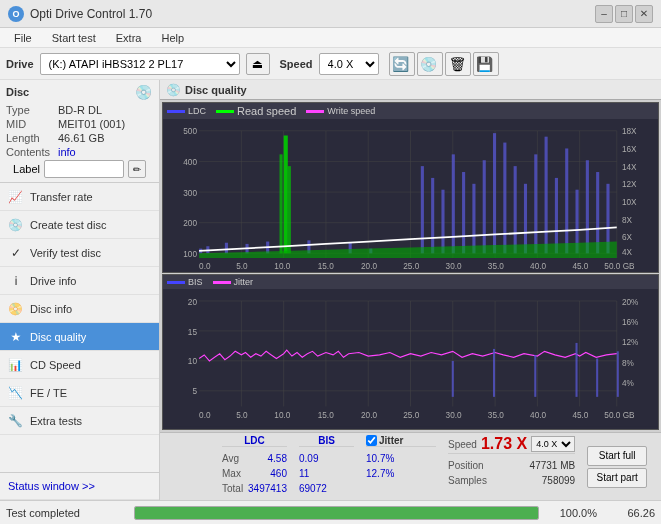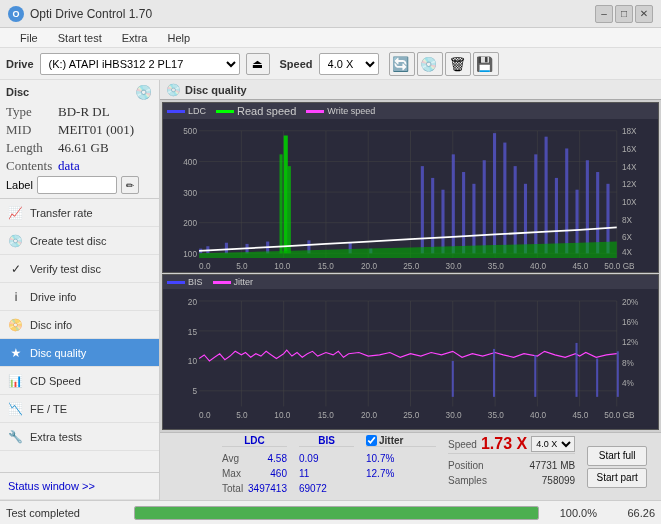--- a/index.html
+++ b/index.html
@@ -7,21 +7,21 @@
 
     
     .title-bar { background: #e8e8e8; height: 28px; display: flex; align-items: center; justify-content: space-between; padding: 0 8px; border-bottom: 1px solid #ccc; }
     .title-bar-left { display: flex; align-items: center; gap: 6px; }
     .title-bar-icon { width: 16px; height: 16px; background: #4a90d9; border-radius: 50%; display: flex; align-items: center; justify-content: center; color: white; font-size: 9px; font-weight: bold; }
     .title-bar-title { font-size: 12px; color: #333; }
     .title-bar-controls { display: flex; gap: 2px; }
     .title-btn { width: 18px; height: 18px; background: #d0d0d0; border: 1px solid #aaa; border-radius: 2px; cursor: pointer; display: flex; align-items: center; justify-content: center; font-size: 10px; color: #444; }
 
     
-    .menu-bar { background: #f5f5f5; height: 20px; display: flex; align-items: center; padding: 0 12px; border-bottom: 1px solid #ddd; gap: 4px; }
+    .menu-bar { background: #f5f5f5; height: 20px; display: flex; align-items: center; padding: 0 6px; border-bottom: 1px solid #ddd; gap: 4px; }
     .menu-item { padding: 1px 8px; font-size: 11px; color: #333; cursor: pointer; border-radius: 2px; }
 
     
     .drive-bar { background: #f0f0f0; height: 32px; display: flex; align-items: center; padding: 0 6px; border-bottom: 1px solid #ddd; gap: 6px; }
     .drive-label { font-size: 11px; font-weight: bold; color: #333; }
     .drive-select { height: 22px; background: white; border: 1px solid #aaa; border-radius: 2px; padding: 0 4px; font-size: 11px; min-width: 200px; }
     .drive-icon-btn { width: 24px; height: 22px; background: #f0f0f0; border: 1px solid #aaa; border-radius: 2px; cursor: pointer; display: flex; align-items: center; justify-content: center; font-size: 12px; }
     .speed-label { font-size: 11px; font-weight: bold; color: #333; margin-left: 4px; }
     .speed-select { height: 22px; background: white; border: 1px solid #aaa; border-radius: 2px; padding: 0 4px; font-size: 11px; width: 60px; }
     .toolbar-icons { display: flex; gap: 2px; margin-left: 4px; }
@@ -29,25 +29,25 @@
 
     
     .main { display: flex; height: calc(524px - 28px - 20px - 32px - 24px); }
 
     
     .sidebar { width: 160px; background: #f0f0f0; border-right: 1px solid #ccc; display: flex; flex-direction: column; }
     .disc-panel { padding: 4px 6px; border-bottom: 1px solid #ccc; }
     .disc-header { display: flex; align-items: center; justify-content: space-between; margin-bottom: 4px; }
     .disc-header-label { font-size: 11px; font-weight: bold; color: #333; }
     .disc-icon { font-size: 14px; }
-    .disc-row { display: flex; font-size: 13px; margin-bottom: 2px; font-family: Liberation Serif, serif; }
+    .disc-row { display: flex; font-size: 11px; margin-bottom: 2px; }
     .disc-row-label { color: #555; width: 52px; flex-shrink: 0; }
     .disc-row-value { color: #0000cc; }
     .disc-row-value.black { color: #333; }
-    .label-row { display: flex; align-items: center; font-size: 11px; margin-top: 0; gap: 4px; }
+    .label-row { display: flex; align-items: center; font-size: 11px; margin-top: 0; gap: 4px; justify-content: center; }
     .label-input { height: 18px; border: 1px solid #aaa; border-radius: 2px; width: 80px; font-size: 10px; padding: 0 2px; }
     .label-icon-btn { width: 18px; height: 18px; background: #f0f0f0; border: 1px solid #aaa; border-radius: 2px; cursor: pointer; display: flex; align-items: center; justify-content: center; font-size: 10px; }
 
     .nav-item { height: 28px; display: flex; align-items: center; padding: 0 8px; font-size: 11px; color: #333; cursor: pointer; border-bottom: 1px solid #e0e0e0; gap: 6px; }
     .nav-item.active { background: #4a90d9; color: white; }
     .nav-item .nav-icon { width: 16px; height: 16px; display: flex; align-items: center; justify-content: center; font-size: 12px; flex-shrink: 0; }
 
     
     .content { flex: 1; display: flex; flex-direction: column; background: #d0d0d0; }
     .dq-header { background: #e8e8e8; height: 20px; display: flex; align-items: center; padding: 0 6px; gap: 4px; border-bottom: 1px solid #aaa; }
@@ -134,21 +134,21 @@
       <div class="disc-row">
         <span class="disc-row-label">MID</span>
         <span class="disc-row-value black">MEIT01 (001)</span>
       </div>
       <div class="disc-row">
         <span class="disc-row-label">Length</span>
         <span class="disc-row-value black">46.61 GB</span>
       </div>
       <div class="disc-row">
         <span class="disc-row-label">Contents</span>
-        <span class="disc-row-value">data</span>
+        <span class="disc-row-value">info</span>
       </div>
       <div class="label-row">
         <span>Label</span>
         <input class="label-input" type="text" style="">
         <div class="label-icon-btn">✏</div>
       </div>
     </div>
 
     <div class="nav-item">
       <span class="nav-icon">📈</span>

